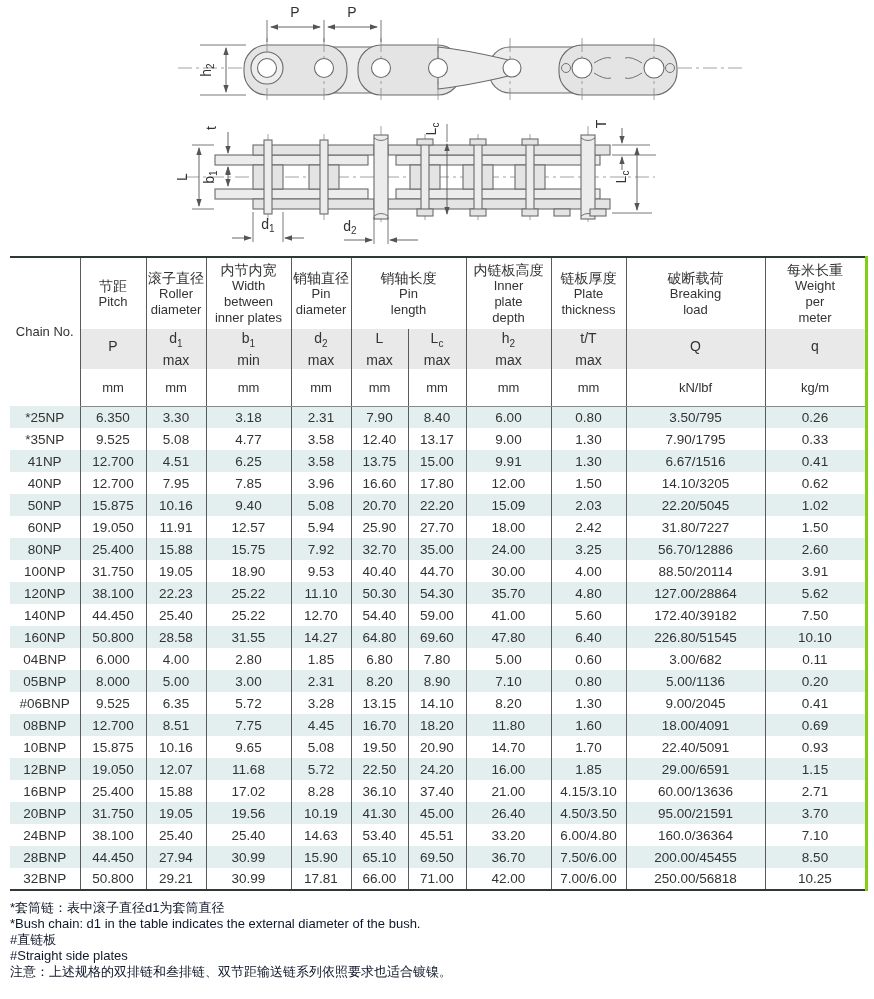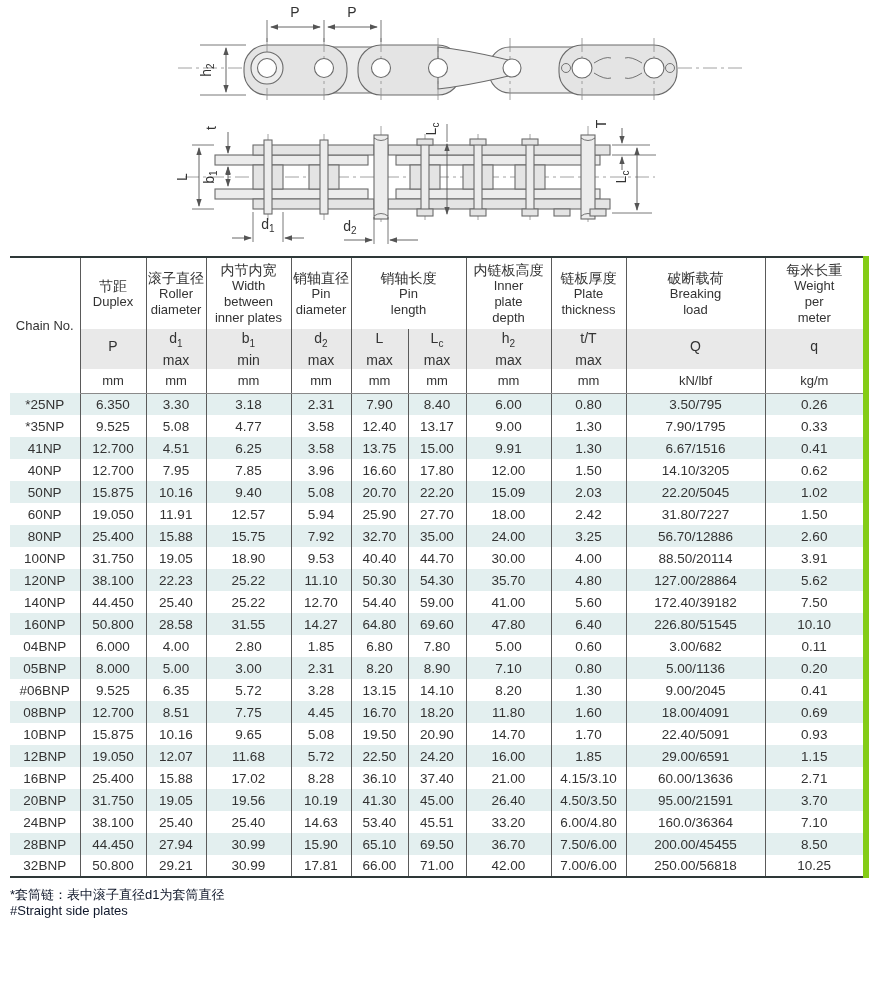--- a/index.html
+++ b/index.html
@@ -19,29 +19,29 @@
   .dim { stroke:#555; stroke-width:0.9; fill:none; }
   .lbl { font-size:14px; fill:#333; }
   .sublbl { font-size:10px; }
 
   #spec-table { margin-left:10px; width:856px; border-collapse:collapse; table-layout:fixed;
     border-top:2px solid #2e3838; border-bottom:2px solid #2e3838; }
   #spec-table th, #spec-table td {
     border-left:1px solid #5a5a5a; font-weight:normal; text-align:center;
     vertical-align:middle; padding:0; }
   #spec-table th.chain-no, #spec-table tbody td:first-child { border-left:none; }
-  #spec-table th:last-child, #spec-table tbody td:last-child { border-right:6px solid #84cc16;margin-left:16px; }
+  #spec-table th:last-child, #spec-table tbody td:last-child { border-right:3px solid #84cc16;margin-left:16px; }
   tr.name-row th { height:72px; font-size:13px; line-height:16px; }
   tr.name-row .cn { font-size:14px; }
   tr.name-row .en { white-space:pre-line; }
   th.chain-no { font-size:14px; text-align:left; padding-left:8px; }
   tr.sym-row th { height:40px; background:var(--header-band,#e9e9e9); font-size:14px; line-height:16px; }
   tr.sym-row sub { font-size:10px; }
   tr.sym-row .note:empty { display:none; }
-  tr.unit-row th { height:24px; font-size:13px; border-bottom:1px solid #8a8a8a; }
+  tr.unit-row th { height:37px; font-size:13px; border-bottom:1px solid #8a8a8a; }
   #spec-table tbody td { height:22px; font-size:13.5px; }
   #spec-table tbody tr:nth-child(odd) { background:var(--accent-row,#e3efef); }
   #footnotes { margin:9px 0 0 10px; font-size:13px; line-height:16px; color:#0f172a; }
   #footnotes .indent { padding-left:47px; }
 </style>
 </head>
 <body>
 
 <div id="diagram">
 
@@ -195,21 +195,21 @@
       <col style="width:85px">
     <col style="width:75px">
       <col style="width:139px">
       <col style="width:101px">
   </colgroup>
   <thead>
     <tr class="name-row">
       <th class="chain-no" rowspan="3">Chain No.</th>
       <th>
           <div class="cn">节距</div>
-          <div class="en">Duplex</div>
+          <div class="en">Pitch</div>
         </th>
       <th>
           <div class="cn">滚子直径</div>
           <div class="en">Roller
 diameter</div>
         </th>
       <th>
           <div class="cn">内节内宽</div>
           <div class="en">Width
 between
@@ -558,14 +558,17 @@
         <td>42.00</td>
         <td>7.00/6.00</td>
         <td>250.00/56818</td>
         <td>10.25</td>
       </tr>
     </tbody>
 </table>
 
 <div id="footnotes">
     <div>*套筒链：表中滚子直径d1为套筒直径</div>
+    <div>*Bush chain: d1 in the table indicates the external diameter of the bush.</div>
+    <div>#直链板</div>
     <div>#Straight side plates</div>
+    <div>注意：上述规格的双排链和叁排链、双节距输送链系列依照要求也适合镀镍。</div>
   </div>
 
 </body></html>

